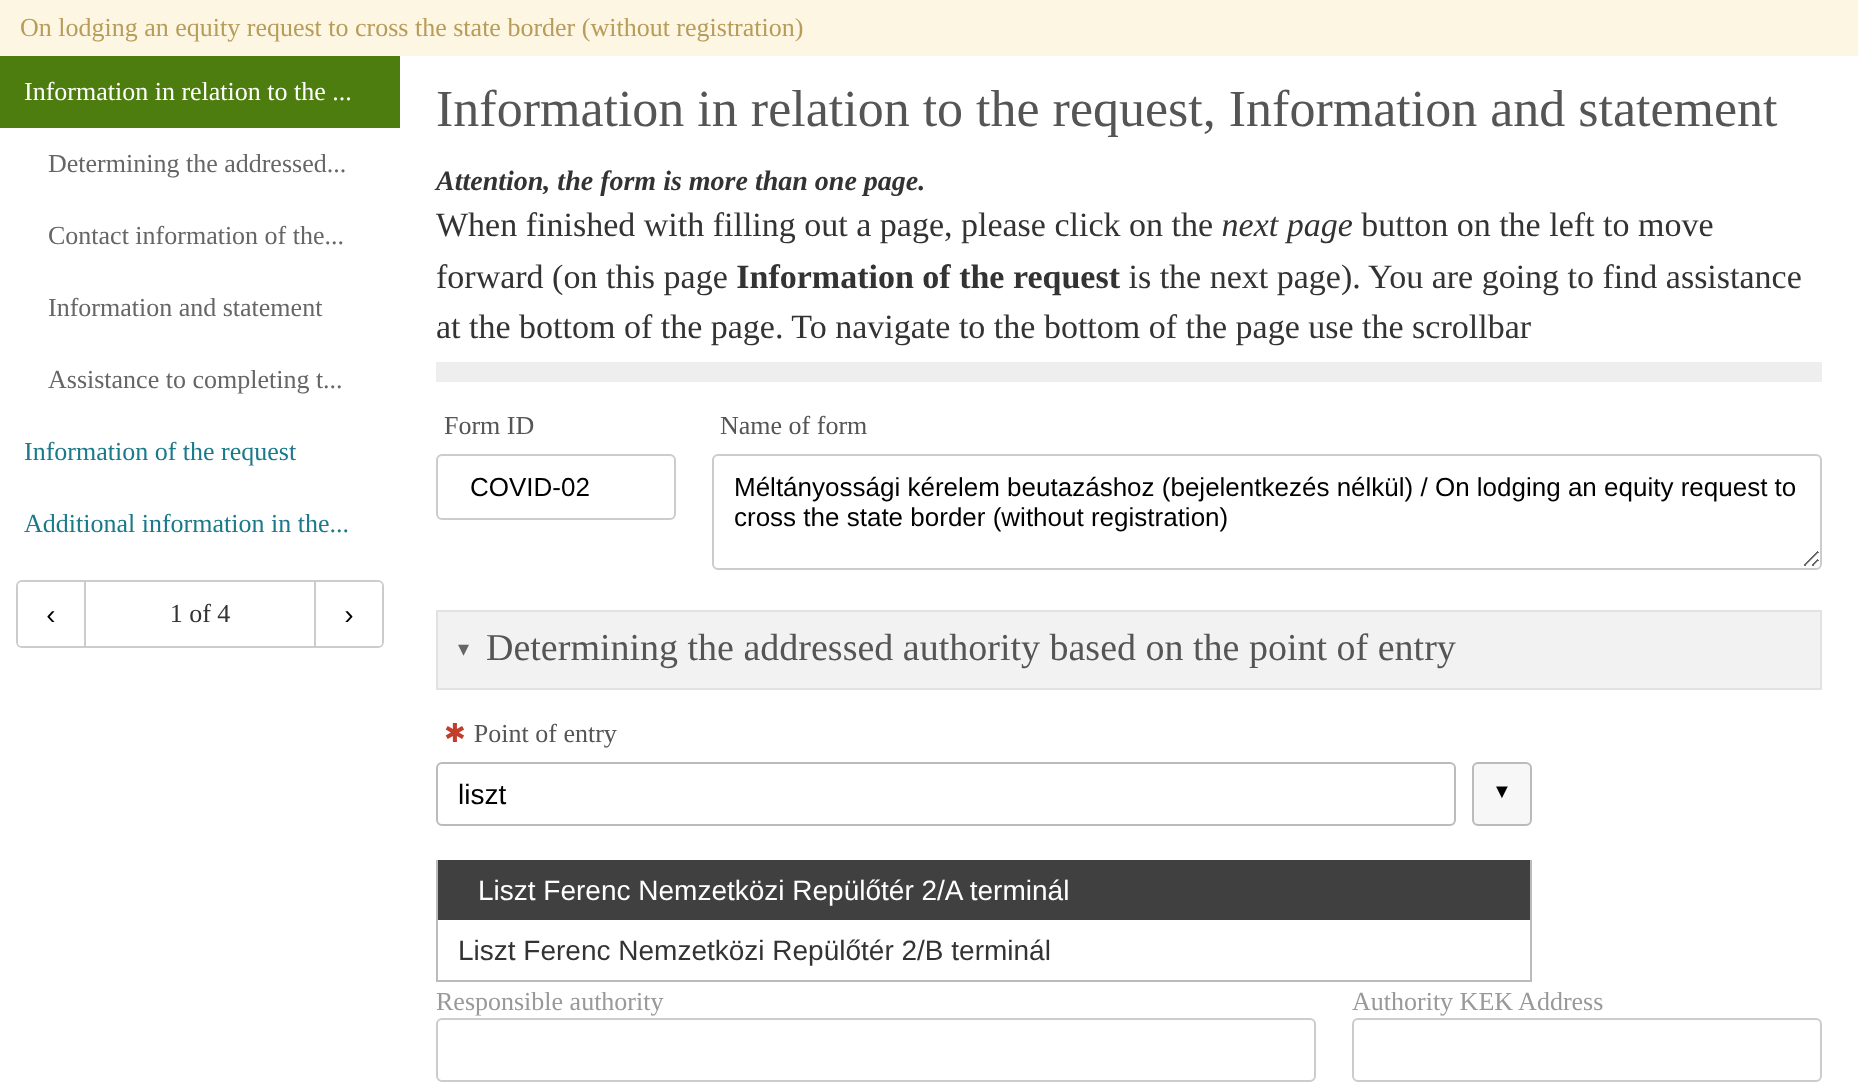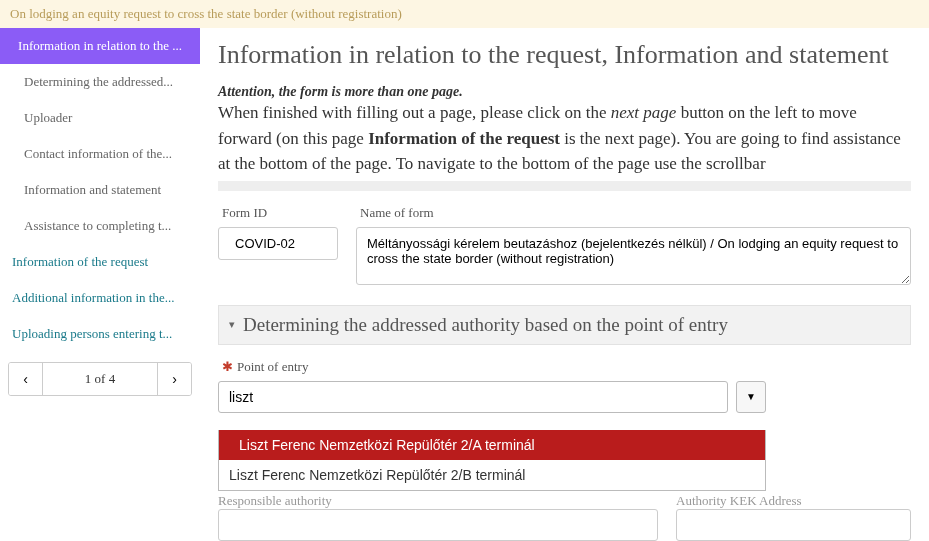--- a/index.html
+++ b/index.html
@@ -1,21 +1,21 @@
 <!DOCTYPE html>
 <html><head>
 <meta charset="utf-8">
 <style>
 * { box-sizing: border-box; margin: 0; padding: 0; }
 body { font-family: Georgia, serif; font-size: 14px; color: #333; background: #fff; width: 929px; }
 .banner { background: #fdf6e3; color: #b89c5a; padding: 6px 10px; font-size: 13px; }
 .layout { display: flex; }
 .sidebar { width: 200px; flex-shrink: 0; }
 .nav-item { padding: 10px 12px; font-size: 13px; color: #337a8a; cursor: pointer; white-space: nowrap; overflow: hidden; text-overflow: ellipsis; }
-.nav-item.active { background: #8b5cf6; color: #fff; text-align: center; }
+.nav-item.active { background: #4d7c0f; color: #fff; }
 .nav-item.sub { padding-left: 24px; color: #666; }
 .nav-item.link { color: #1a7a8a; }
 .pager { display: flex; border: 1px solid #ccc; margin: 10px 8px; border-radius: 3px; overflow: hidden; }
 .pager-btn { width: 34px; height: 32px; border: none; background: #fff; cursor: pointer; font-size: 14px; display: flex; align-items: center; justify-content: center; }
 .pager-btn:first-child { border-right: 1px solid #ccc; }
 .pager-btn:last-child { border-left: 1px solid #ccc; }
 .pager-label { flex: 1; display: flex; align-items: center; justify-content: center; font-size: 13px; }
 .main { flex: 1; padding: 12px 18px; }
 .main h1 { font-family: Georgia, serif; font-weight: normal; font-size: 26px; color: #555; margin-bottom: 14px; }
 .attn { font-style: italic; font-weight: bold; margin-bottom: 0; font-size: 14px; }
@@ -35,43 +35,41 @@
 .section-hdr { display: flex; align-items: center; background: #f2f2f2; border: 1px solid #e2e2e2; padding: 8px 10px; margin-bottom: 14px; cursor: pointer; }
 .section-hdr .chev { width: 14px; font-size: 11px; color: #666; }
 .section-hdr h2 { font-weight: normal; font-size: 19px; color: #555; font-family: Georgia, serif; }
 .req-lbl { font-size: 13px; color: #555; margin-bottom: 6px; padding-left: 4px; }
 .req-lbl .ast { color: #c33d2c; margin-right: 4px; }
 .combo-wrap { display: flex; gap: 8px; margin-bottom: 17px; }
 .combo-input { flex: 0 0 510px; border: 1px solid #bbb; border-radius: 3px; padding: 7px 10px; font-family: Arial, sans-serif; font-size: 14px; }
 .combo-btn { width: 30px; height: 32px; border: 1px solid #bbb; border-radius: 3px; background: #f7f7f7; cursor: pointer; font-size: 10px; }
 .dropdown { width: 548px; border: 1px solid #bbb; border-top: none; background: #fff; }
 .dd-item { padding: 7px 10px; font-family: Arial, sans-serif; font-size: 14px; cursor: pointer; }
-.dd-item.sel { background: #b91c1c; color: #fff; padding-left: 20px; }
+.dd-item.sel { background: #404040; color: #fff; padding-left: 20px; }
 .below-row { display: flex; gap: 18px; margin-top: 2px; }
 .below-lbl { font-size: 13px; color: #999; }
 .below-input { border: 1px solid #ccc; border-radius: 3px; padding: 8px; height: 32px; }
 .below-col1 { flex: 0 0 440px; }
 .below-col2 { flex: 1; }
 </style>
 </head>
 <body>
 
 <div class="banner">On lodging an equity request to cross the state border (without registration)</div>
 
 <div class="layout">
   <div class="sidebar">
     <div class="nav-item active">Information in relation to the ...</div>
     <div class="nav-item sub">Determining the addressed...</div>
-    <div class="nav-item sub">Uploader</div>
     <div class="nav-item sub">Contact information of the...</div>
     <div class="nav-item sub">Information and statement</div>
     <div class="nav-item sub">Assistance to completing t...</div>
     <div class="nav-item link">Information of the request</div>
     <div class="nav-item link">Additional information in the...</div>
-    <div class="nav-item link">Uploading persons entering t...</div>
     <div class="pager">
       <button class="pager-btn">‹</button>
       <div class="pager-label">1 of 4</div>
       <button class="pager-btn">›</button>
     </div>
   </div>
 
   <div class="main">
     <h1>Information in relation to the request, Information and statement</h1>
     <p class="attn">Attention, the form is more than one page.</p>

